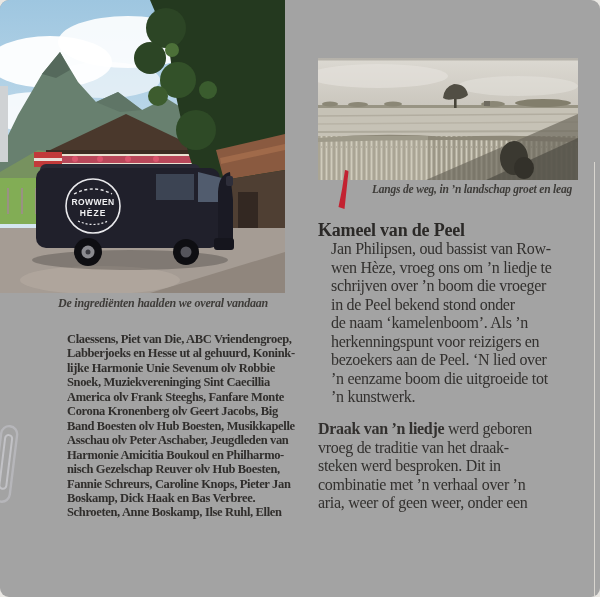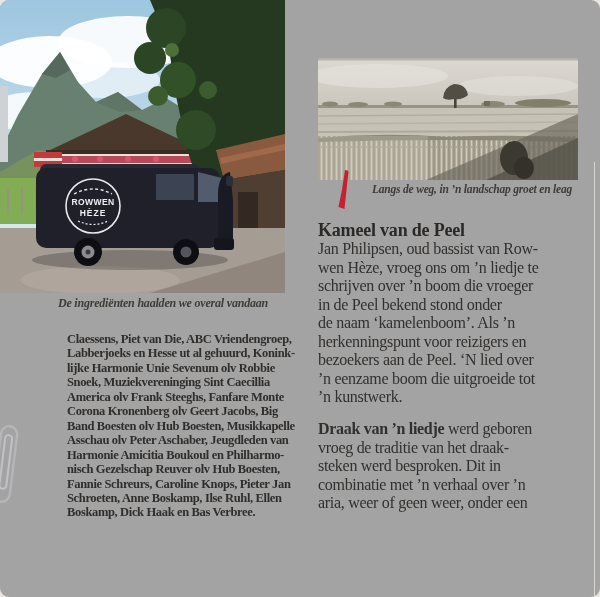--- a/index.html
+++ b/index.html
@@ -60,21 +60,21 @@
     letter-spacing: -0.2px;
     color: #2b2927;
   }
   .para {
     position: absolute; left: 318px;
     font-size: 16px; letter-spacing: -0.3px;
     line-height: 18.5px;
     white-space: nowrap;
     color: #32302e;
   }
-  .para-1 { top: 240px; }
+  .para-1 { top: 240px; margin-left: 13px; }
   .para-2 { top: 420px; }
   .para .b { font-weight: 700; margin-top: 24px; }
   
   .paperclip {
     position: absolute; left: -9px; top: 420px;
     width: 30px; height: 96px;
     transform: rotate(7deg);
   }
   .page-edge {
     position: absolute; left: 593.5px; top: 162px;
@@ -199,22 +199,22 @@
     <div>Labberjoeks en Hesse ut al gehuurd, Konink-</div>
     <div>lijke Harmonie Unie Sevenum olv Robbie</div>
     <div>Snoek, Muziekvereninging Sint Caecillia</div>
     <div>America olv Frank Steeghs, Fanfare Monte</div>
     <div>Corona Kronenberg olv Geert Jacobs, Big</div>
     <div>Band Boesten olv Hub Boesten, Musikkapelle</div>
     <div>Asschau olv Peter Aschaber, Jeugdleden van</div>
     <div>Harmonie Amicitia Boukoul en Philharmo-</div>
     <div>nisch Gezelschap Reuver olv Hub Boesten,</div>
     <div>Fannie Schreurs, Caroline Knops, Pieter Jan</div>
+    <div>Boskamp, Dick Haak en Bas Verbree.</div>
     <div>Schroeten, Anne Boskamp, Ilse Ruhl, Ellen</div>
-    <div>Boskamp, Dick Haak en Bas Verbree.</div>
   </div>
 
   <div class="photo-right">
     <svg width="260" height="122" viewBox="0 0 260 122">
       <defs>
         <linearGradient id="gsky" x1="0" y1="0" x2="0" y2="1">
           <stop offset="0" stop-color="#dcd9d2"></stop>
           <stop offset="1" stop-color="#c9c5bc"></stop>
         </linearGradient>
         <pattern id="reeds" width="5" height="44" patternUnits="userSpaceOnUse">

